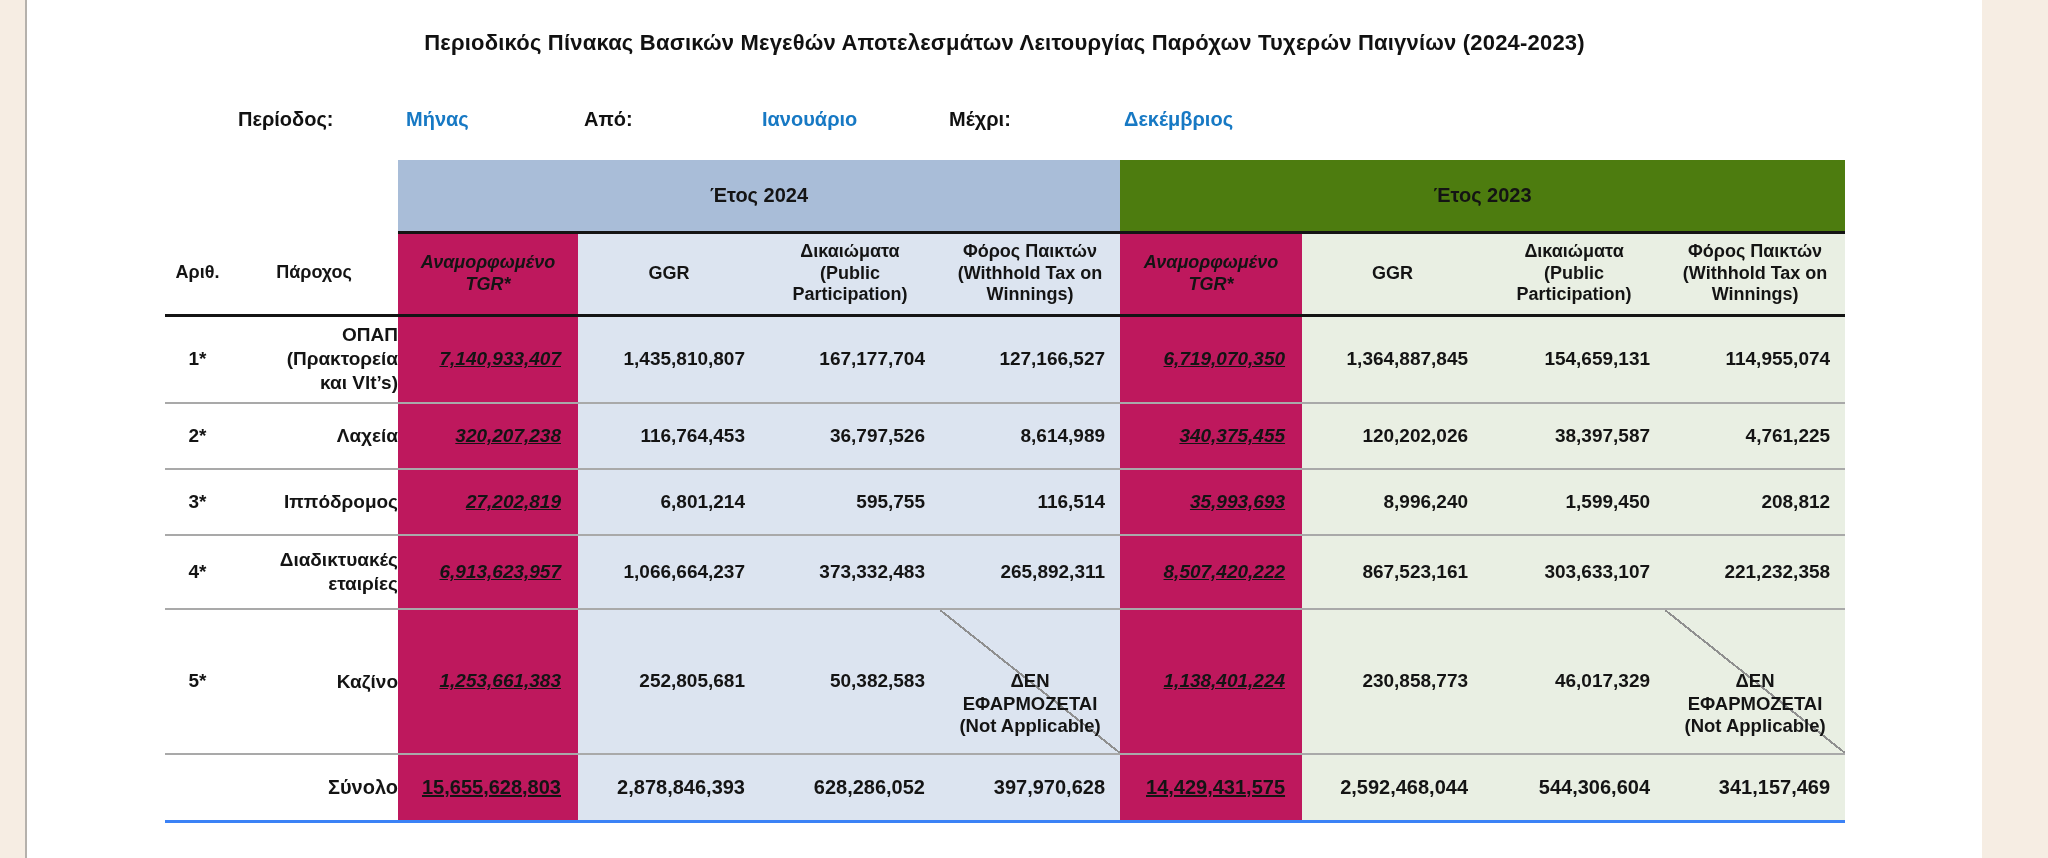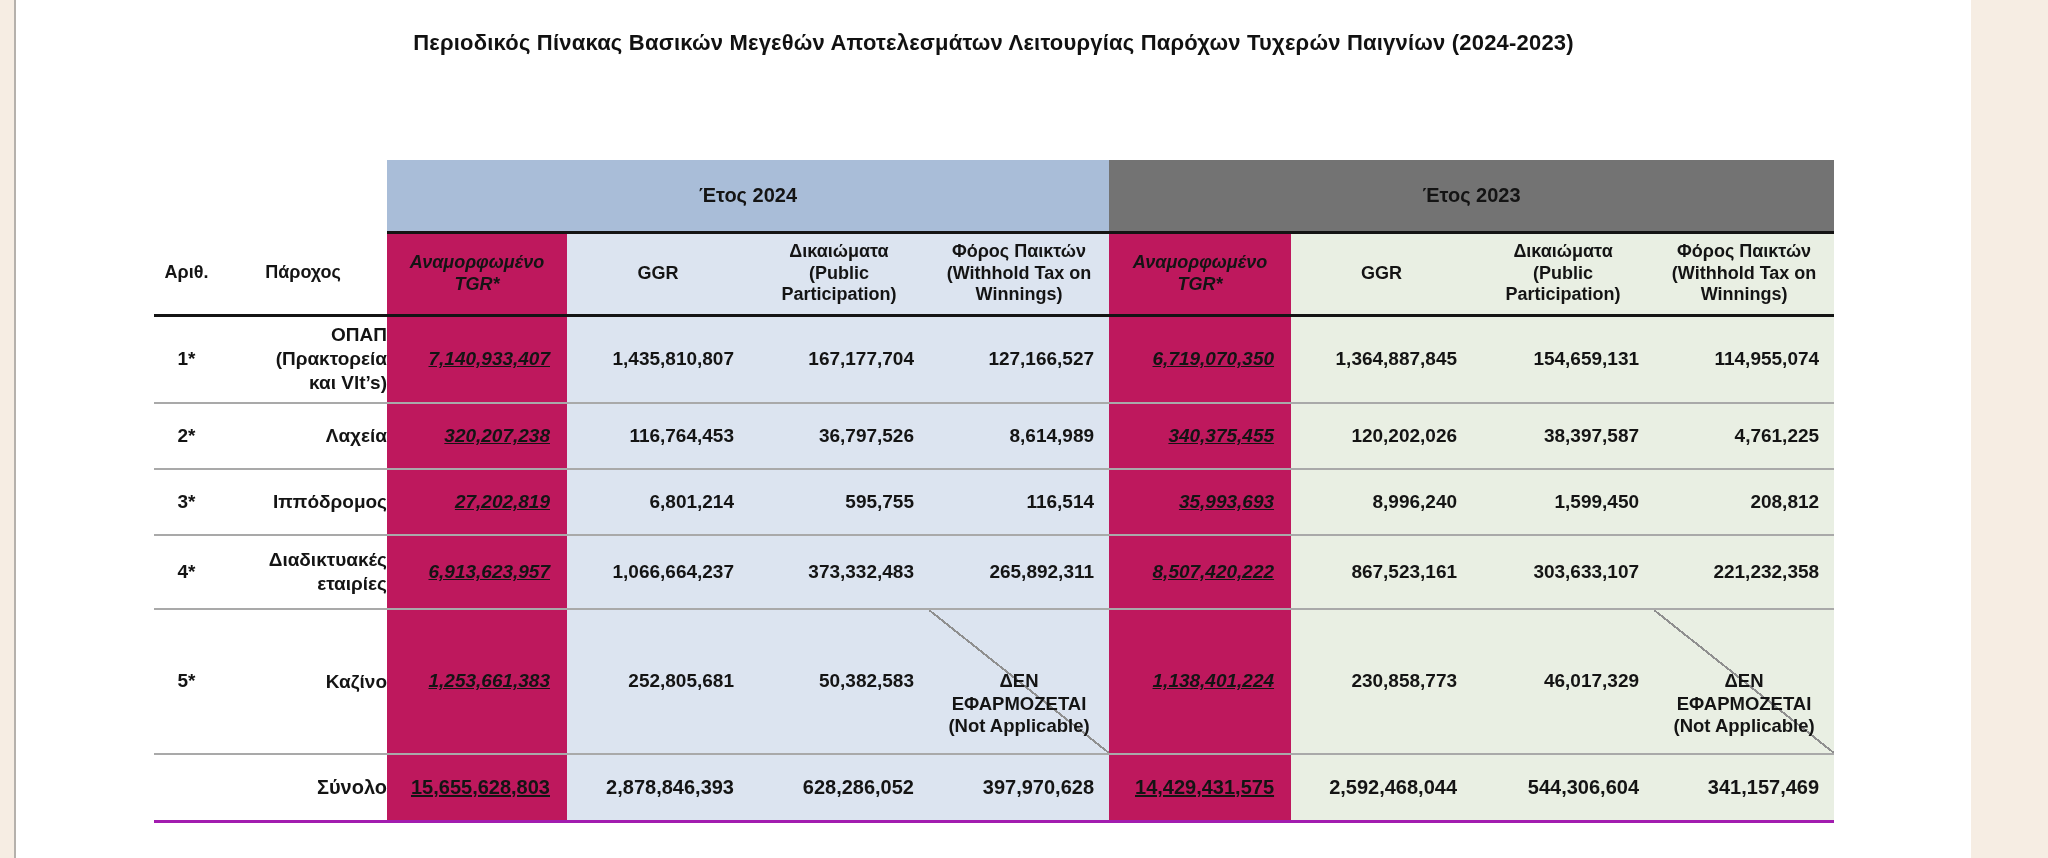--- a/index.html
+++ b/index.html
@@ -5,21 +5,21 @@
   html,body{margin:0;padding:0;}
   body{
     width:2048px;height:858px;
     background:#f6ede3;
     font-family:"Liberation Sans",sans-serif;
     color:#141414;
     overflow:hidden;
     position:relative;
   }
   .page{
-    position:absolute;left:14px;top:0;
+    position:absolute;left:25px;top:0;
     width:1955px;height:858px;
     background:#ffffff;
     border-left:2px solid #b5b1ac;
   }
   .doc-title{
     position:absolute;left:0;top:30px;width:100%;
     text-align:center;
     font-size:22px;font-weight:bold;color:#111;
     letter-spacing:.2px;
   }
@@ -38,21 +38,21 @@
     position:absolute;left:138px;top:160px;
     width:1680px;
     border-collapse:collapse;table-layout:fixed;
   }
   td,th{padding:0;margin:0;vertical-align:middle;font-size:19px;}
   
   .bg-or{background:#be185d;}
   .bg-bl{background:#dce4f0;}
   .bg-gr{background:#e9efe3;}
   .bg-ybl{background:#a9bdd8;}
-  .bg-ygr{background:#737373;}
+  .bg-ygr{background:#4d7c0f;}
 
   tr.year-row{height:72px;}
   tr.year-row th{font-size:20px;font-weight:bold;text-align:center;}
   th.year-head{border-bottom:3px solid #141414;}
   th.corner{background:#fff;}
 
   tr.sub-row{height:83px;}
   tr.sub-row th{
     font-weight:bold;text-align:center;
     font-size:18px;line-height:1.22;
@@ -62,21 +62,21 @@
   th.it, td.it{font-style:italic;}
 
   tr.r1{height:88px;}
   tr.r2{height:66px;}
   tr.r3{height:66px;}
   tr.r4{height:74px;}
   tr.r5{height:78px;}
   tr.total-row{height:68px;}
 
   tbody td{border-bottom:2px solid #a9a9a9;font-weight:bold;}
-  tr.total-row td{border-bottom:3px solid #a21caf;}
+  tr.total-row td{border-bottom:3px solid #3b82f6;}
 
   td.num{text-align:center;}
   td.prov{text-align:right;padding-left:10px;line-height:1.26;white-space:pre-line;}
   td.val{text-align:right;padding-right:15px;white-space:nowrap;}
   td.val.bg-or{padding-right:17px;text-decoration:underline;}
   tr.total-row td.val{font-size:20px;}
   tr.total-row td.prov{font-size:20px;}
 
   td.na{
     position:relative;text-align:center;padding:16px 4px;
@@ -93,20 +93,28 @@
   }
   .na-text{position:relative;}
 </style>
 </head>
 <body>
 
 <div class="page">
 
   <div class="doc-title">Περιοδικός Πίνακας Βασικών Μεγεθών Αποτελεσμάτων Λειτουργίας Παρόχων Τυχερών Παιγνίων (2024-2023)</div>
 
+  <div class="period-row">
+    <span class="p-label pos-period">Περίοδος:</span>
+    <span class="p-value pos-month">Μήνας</span>
+    <span class="p-label pos-from">Από:</span>
+    <span class="p-value pos-fromv">Ιανουάριο</span>
+    <span class="p-label pos-to">Μέχρι:</span>
+    <span class="p-value pos-tov">Δεκέμβριος</span>
+  </div>
 
   <table class="main">
     <colgroup>
       <col style="width:65px">
         <col style="width:168px">
       <col style="width:180px">
         <col style="width:182px">
         <col style="width:180px">
         <col style="width:180px">
       <col style="width:182px">

